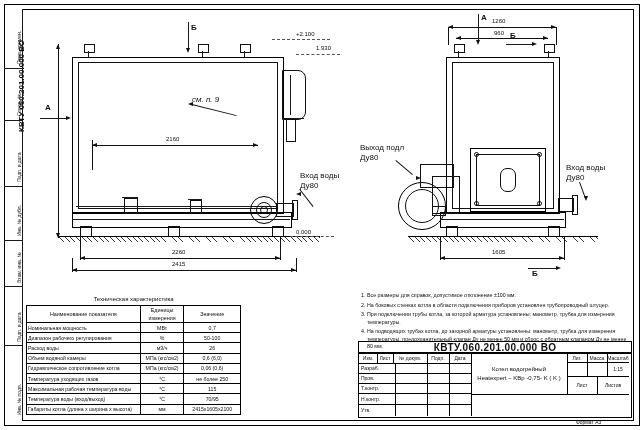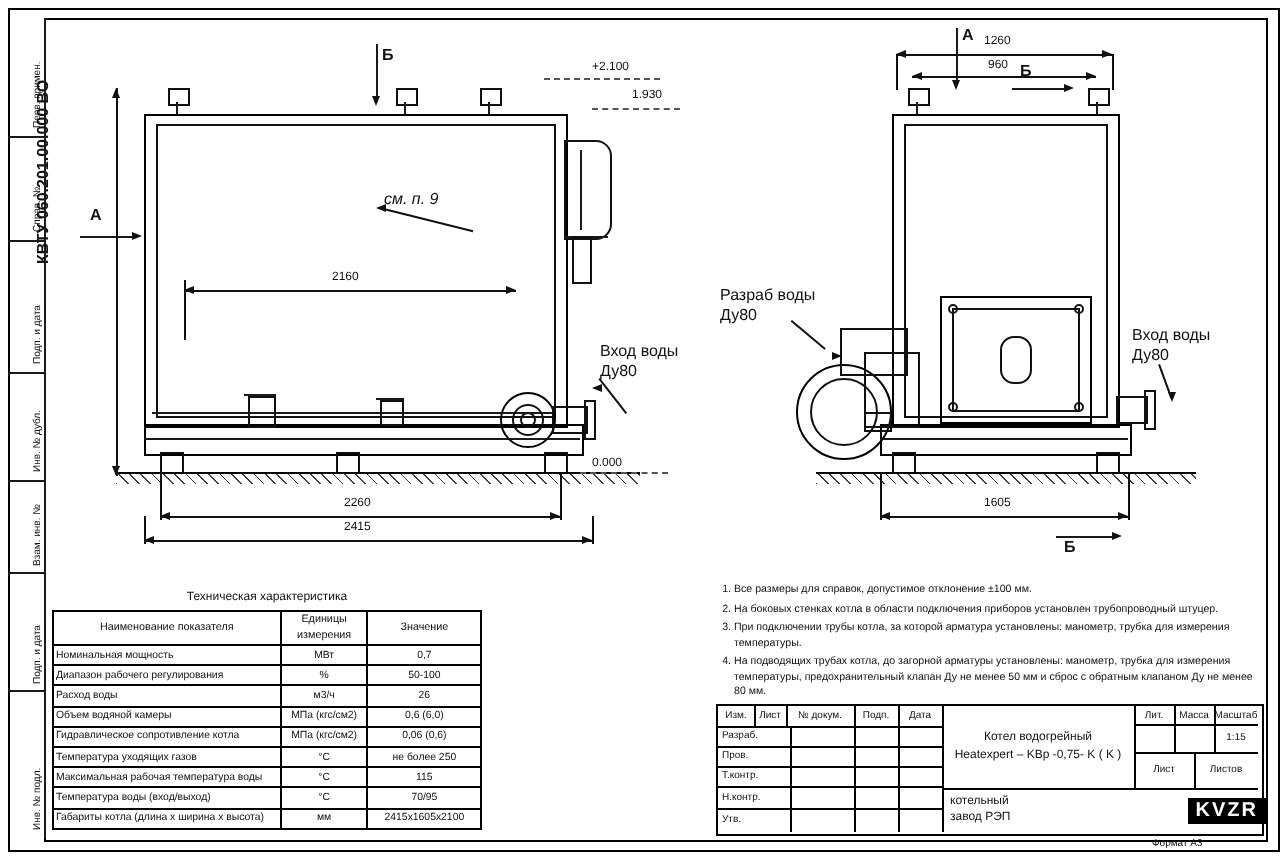--- a/index.html
+++ b/index.html
@@ -244,21 +244,21 @@
     <div class="dimv thin" style="left:448px;top:27px;height:18px;"></div>
     <div class="dimv thin" style="left:556px;top:27px;height:18px;"></div>
 
     <div class="dim" style="left:440px;top:258px;width:124px;"></div>
     <div class="arrowL" style="left:440px;top:256px;"></div>
     <div class="arrowR" style="left:559px;top:256px;"></div>
     <div class="dimv thin" style="left:440px;top:236px;height:24px;"></div>
     <div class="dimv thin" style="left:564px;top:236px;height:24px;"></div>
     <div class="txt" style="left:492px;top:249px;">1605</div>
 
-    <div class="txt txt8" style="left:360px;top:144px;">Разраб воды</div>
+    <div class="txt txt8" style="left:360px;top:144px;">Выход подл</div>
     <div class="txt txt8" style="left:360px;top:154px;">Ду80</div>
     <div class="lead" style="left:396px;top:160px;width:22px;transform:rotate(40deg);"></div>
     <div class="arrowR" style="left:416px;top:176px;"></div>
 
     <div class="txt txt8" style="left:566px;top:164px;">Вход воды</div>
     <div class="txt txt8" style="left:566px;top:174px;">Ду80</div>
     <div class="lead" style="left:580px;top:182px;width:18px;transform:rotate(70deg);"></div>
     <div class="arrowD" style="left:584px;top:196px;"></div>
   </div>
 
@@ -320,20 +320,21 @@
 
   <div id="notes">
     <ol>
       <li>Все размеры для справок, допустимое отклонение ±100 мм.</li>
       <li>На боковых стенках котла в области подключения приборов установлен трубопроводный штуцер.</li>
       <li>При подключении трубы котла, за которой арматура установлены: манометр, трубка для измерения температуры.</li>
       <li>На подводящих трубах котла, до загорной арматуры установлены: манометр, трубка для измерения температуры, предохранительный клапан Ду не менее 50 мм и сброс с обратным клапаном Ду не менее 80 мм.</li>
     </ol>
   </div>
 
+  <div id="stampcode">КВТУ.060.201.00.000 ВО</div>
 
   <div id="stamp">
 
     <div class="scell" style="left:0;top:0;width:18px;height:10px;display:flex;align-items:center;justify-content:center;">Изм.</div>
     <div class="scell" style="left:18px;top:0;width:16px;height:10px;display:flex;align-items:center;justify-content:center;">Лист</div>
     <div class="scell" style="left:34px;top:0;width:34px;height:10px;display:flex;align-items:center;justify-content:center;">№ докум.</div>
     <div class="scell" style="left:68px;top:0;width:22px;height:10px;display:flex;align-items:center;justify-content:center;">Подп.</div>
     <div class="scell" style="left:90px;top:0;width:22px;height:10px;display:flex;align-items:center;justify-content:center;">Дата</div>
 
     <div class="scell" style="left:0;top:10px;width:34px;height:10px;padding-left:2px;display:flex;align-items:center;">Разраб.</div>
@@ -369,24 +370,17 @@
     <div class="scell" style="left:208px;top:0;width:20px;height:9px;display:flex;align-items:center;justify-content:center;">Лит.</div>
     <div class="scell" style="left:228px;top:0;width:20px;height:9px;display:flex;align-items:center;justify-content:center;">Масса</div>
     <div class="scell" style="left:248px;top:0;width:22px;height:9px;display:flex;align-items:center;justify-content:center;border-right:none;">Масштаб</div>
     <div class="scell" style="left:208px;top:9px;width:20px;height:14px;"></div>
     <div class="scell" style="left:228px;top:9px;width:20px;height:14px;"></div>
     <div class="scell" style="left:248px;top:9px;width:22px;height:14px;display:flex;align-items:center;justify-content:center;border-right:none;">1:15</div>
 
     <div class="scell" style="left:208px;top:23px;width:30px;height:18px;display:flex;align-items:center;justify-content:center;">Лист</div>
     <div class="scell" style="left:238px;top:23px;width:32px;height:18px;display:flex;align-items:center;justify-content:center;border-right:none;">Листов</div>
 
-    <div class="scell" style="left:112px;top:41px;width:158px;height:22px;border-right:none;border-bottom:none;display:flex;align-items:center;justify-content:space-between;padding:0 4px;">
-      <span style="font-size:6px;line-height:8px;">
-        <span>котельный</span><br>
-        <span>завод РЭП</span>
-      </span>
-      <span class="logobox">KVZR</span>
-    </div>
   </div>
 
   <div class="txt" style="left:576px;top:419px;font-size:5px;">Формат   А3</div>
 
 </div>
 
 </body></html>

